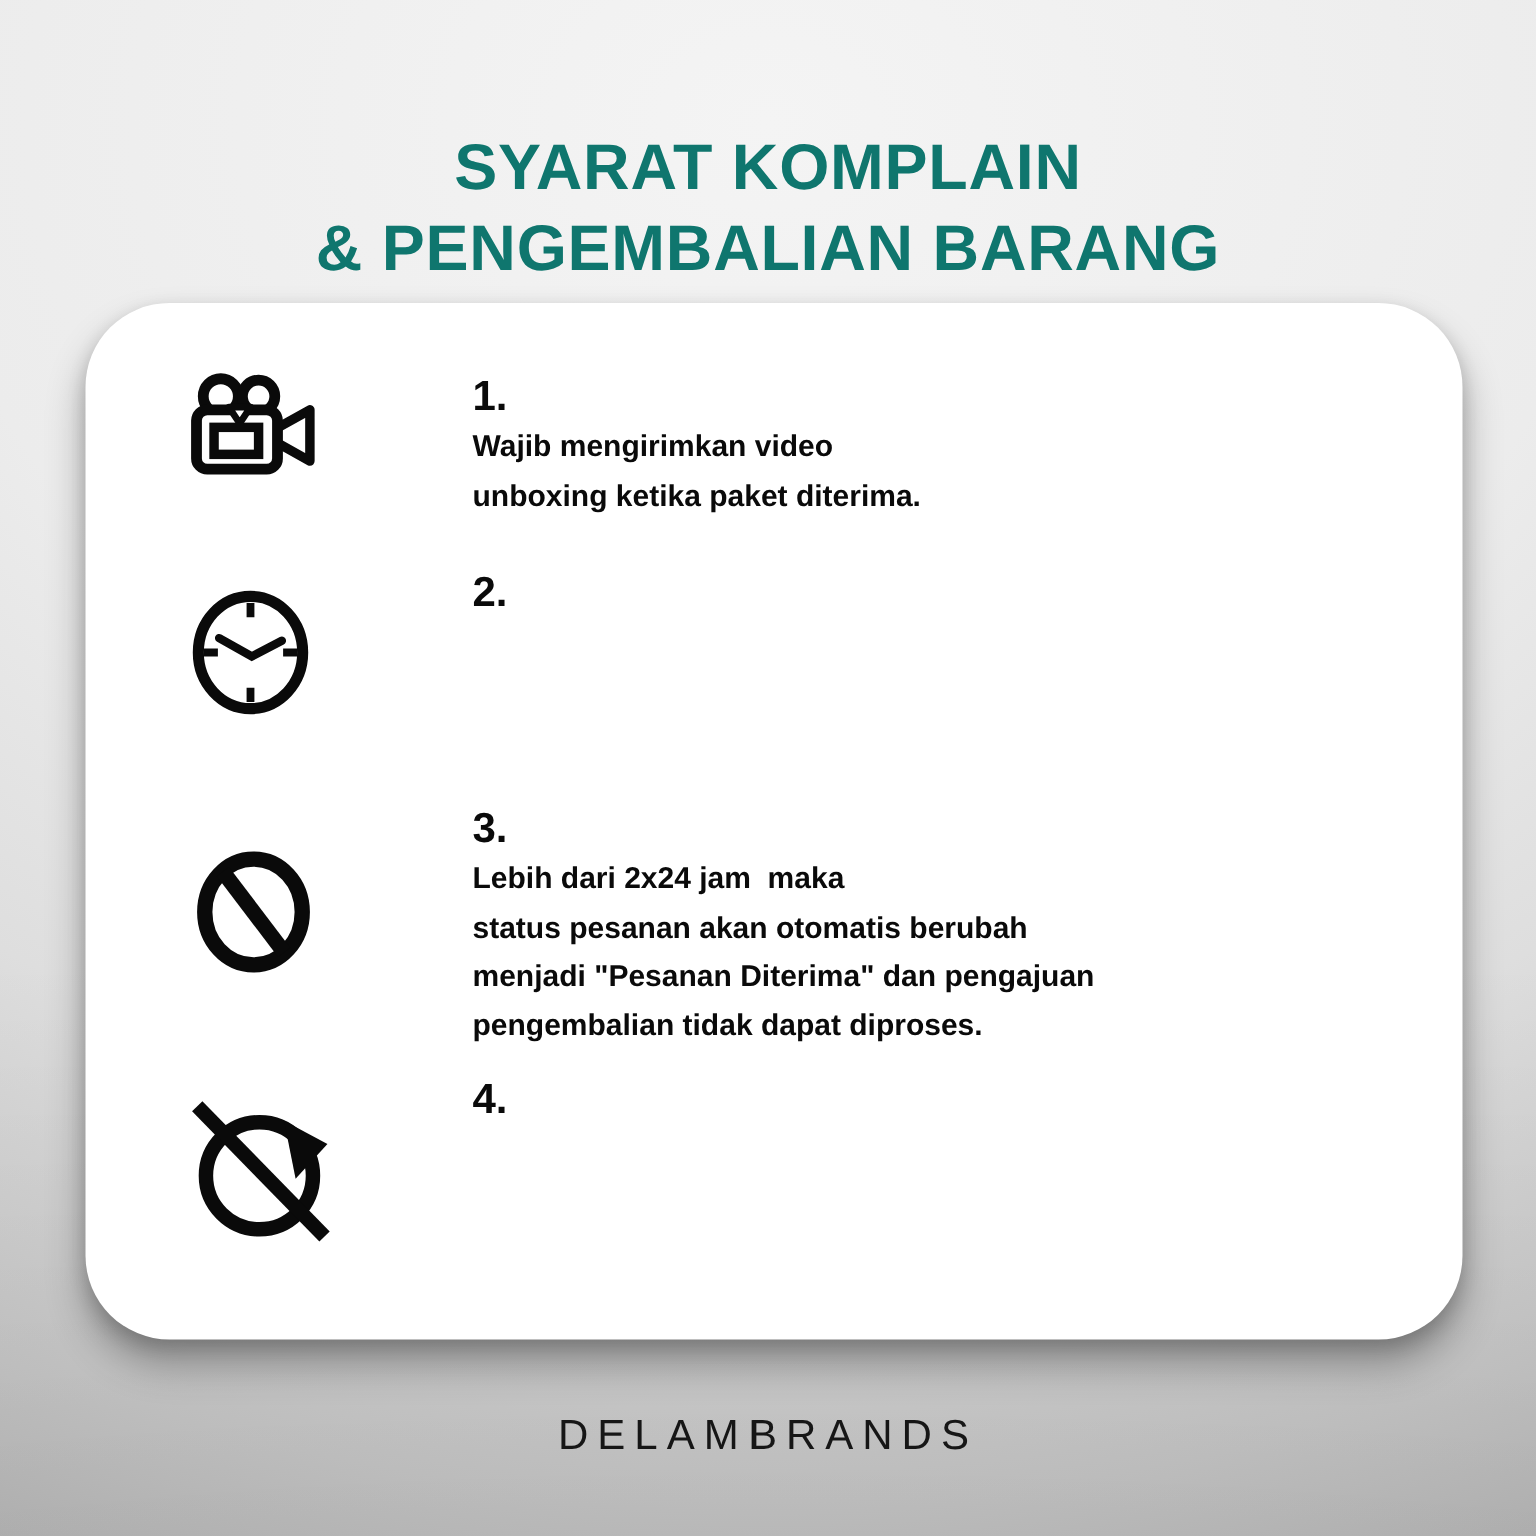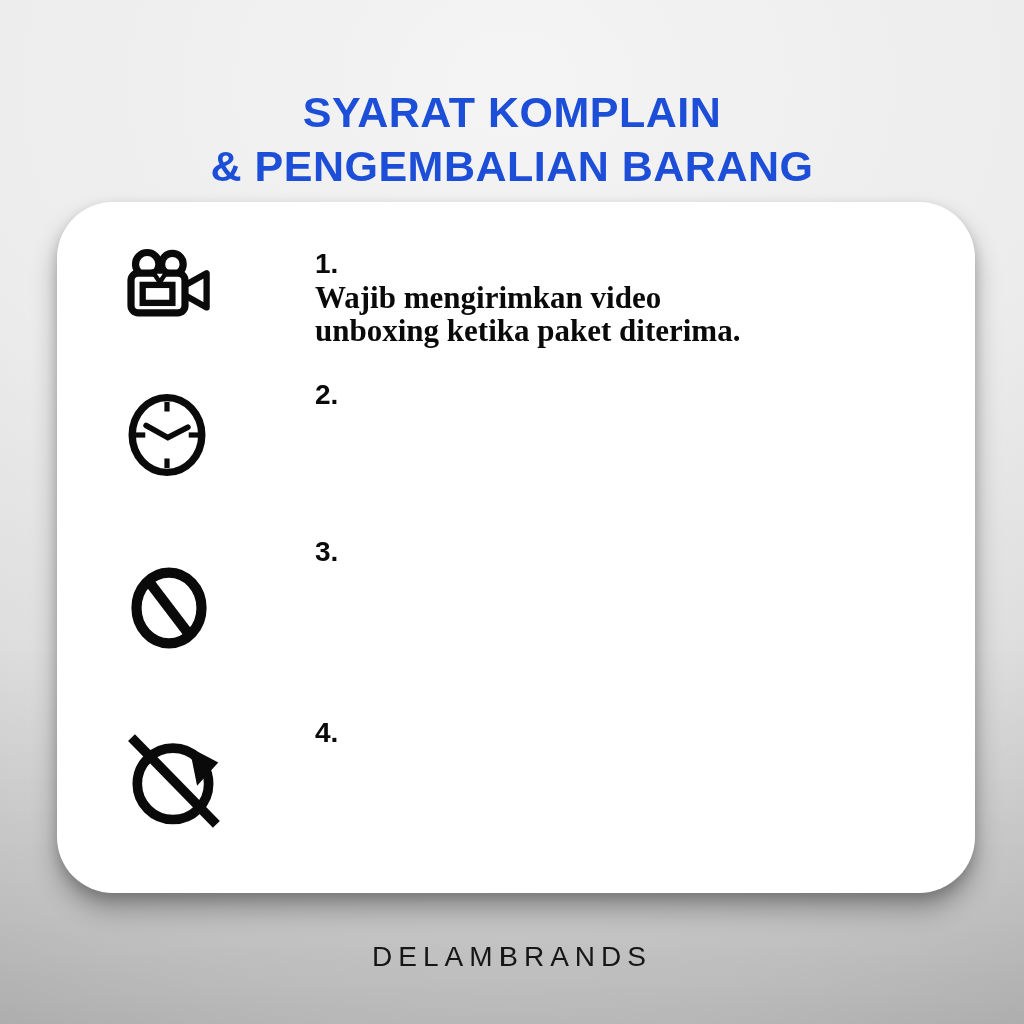--- a/index.html
+++ b/index.html
@@ -9,42 +9,41 @@
     background:#e9e9e9;
     background-image:
       linear-gradient(180deg, rgba(0,0,0,0) 62%, rgba(0,0,0,0.06) 100%),
       radial-gradient(145% 115% at 50% 8%,
         #f4f4f4 0%, #ececec 38%, #dedede 58%, #c6c6c6 78%, #a5a5a5 100%);
   }
   .title {
     position:absolute; top:56px; left:0; width:100%;
     text-align:center; white-space:pre-line;
     font-size:43px; font-weight:bold; line-height:54px;
-    letter-spacing:0.5px; color:#1d4ed8;
+    letter-spacing:0.5px; color:#0f766e;
   }
   .card {
     position:absolute; left:57px; top:202px; width:918px; height:691px;
     background:#ffffff; border-radius:56px;
     box-shadow:0 16px 26px rgba(0,0,0,0.30), 0 5px 12px rgba(0,0,0,0.16);
   }
   .icon { position:absolute; }
   .icon-1 { left:65px;  top:44px; }
   .icon-2 { left:70px;  top:188px; }
   .icon-3 { left:73px;  top:364px; }
   .icon-4 { left:61px;  top:522px; }
   .item-text { position:absolute; left:258px; color:#0a0a0a; }
   .item-text-1 { top:44px; }
   .item-text-2 { top:175px; }
   .item-text-3 { top:332px; }
   .item-text-4 { top:513px; }
   .item-number { font-size:28px; font-weight:bold; line-height:36px; }
   .item-body {
-    font-size:31px; font-weight:bold; line-height:32.6px;
+    font-size:20px; font-weight:bold; line-height:32.6px;
     white-space:pre-wrap;
-    font-family:Liberation Serif, serif;
   }
   .footer {
     position:absolute; top:941px; left:0; width:100%;
     text-align:center; font-size:28px; font-weight:400;
     letter-spacing:6px; color:#161616;
   }
   .brand-right { margin-left:-13px; }
   svg { display:block; }
 </style>
 </head>
@@ -86,20 +85,24 @@
   </div>
 
   <div class="icon icon-3">
     <svg width="78" height="84" viewBox="0 0 84 90" xmlns="http://www.w3.org/2000/svg">
       <ellipse cx="42" cy="45" rx="35" ry="38" fill="none" stroke="#0a0a0a" stroke-width="11"></ellipse>
       <line x1="20" y1="16" x2="64" y2="74" stroke="#0a0a0a" stroke-width="11"></line>
     </svg>
   </div>
   <div class="item-text item-text-3">
     <div class="item-number">3.</div>
+    <div class="item-body">Lebih dari 2x24 jam  maka
+status pesanan akan otomatis berubah
+menjadi "Pesanan Diterima" dan pengajuan
+pengembalian tidak dapat diproses.</div>
   </div>
 
   <div class="icon icon-4">
     <svg width="108" height="110" viewBox="0 0 112 114" xmlns="http://www.w3.org/2000/svg">
       <circle cx="57" cy="62" r="37" fill="none" stroke="#0a0a0a" stroke-width="10"></circle>
       <polygon points="74,24 104,40 82,64" fill="#0a0a0a"></polygon>
       <line x1="14" y1="14" x2="102" y2="104" stroke="#0a0a0a" stroke-width="10"></line>
     </svg>
   </div>
   <div class="item-text item-text-4">

